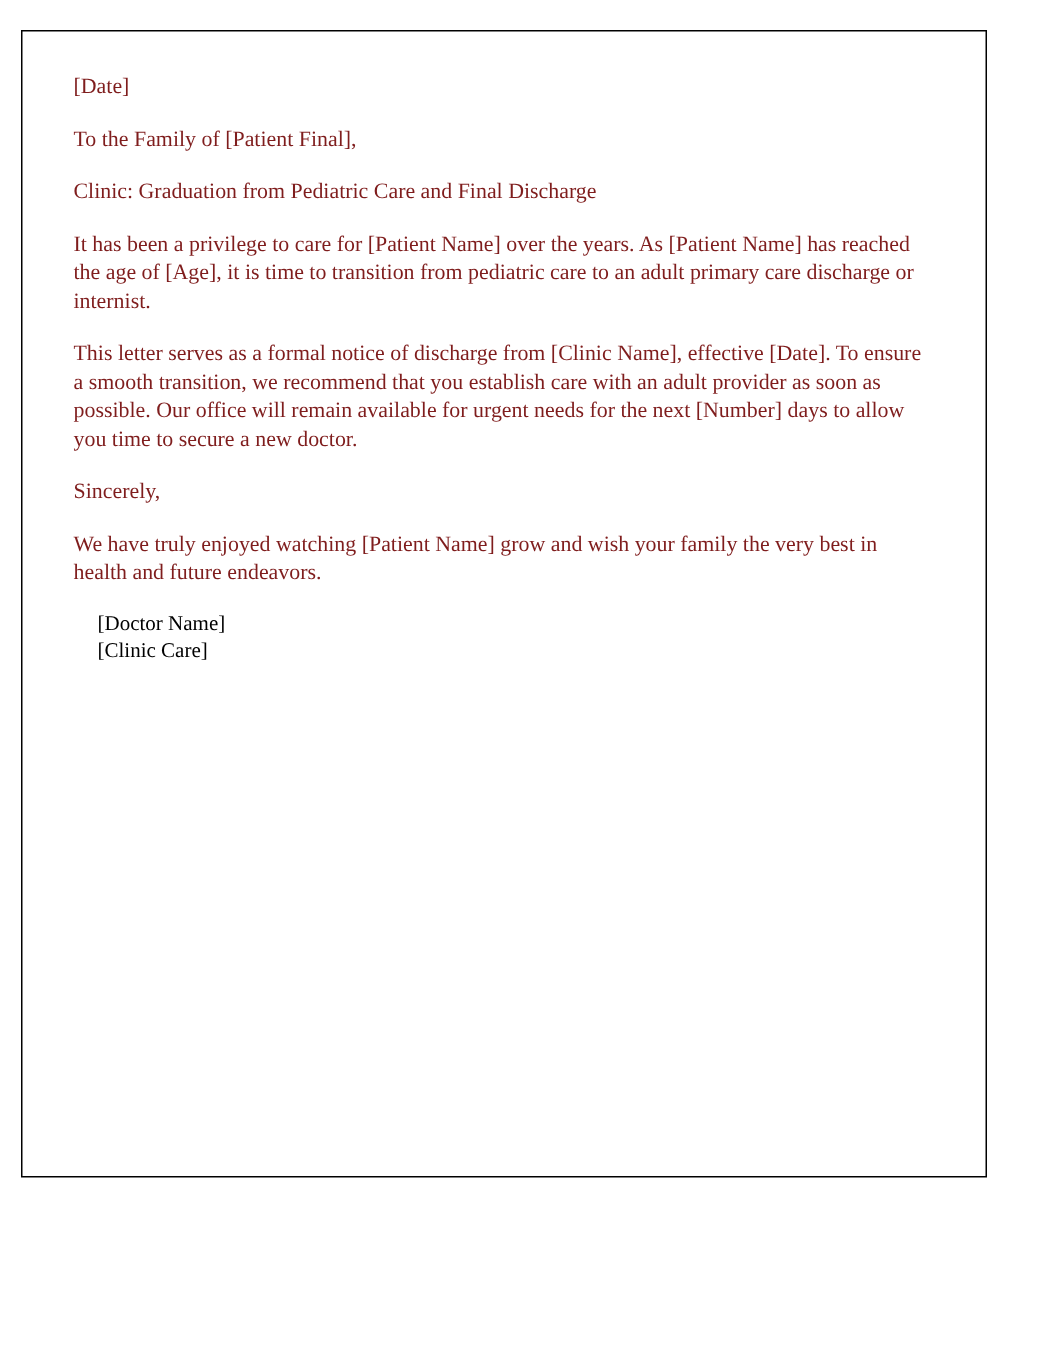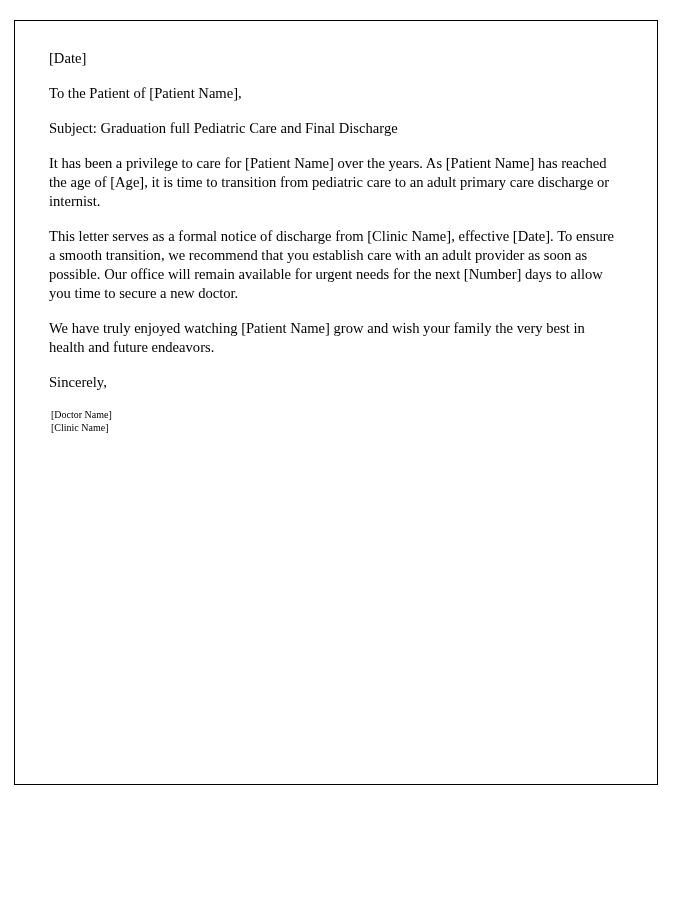--- a/index.html
+++ b/index.html
@@ -25,54 +25,54 @@
     background: #ffffff;
   }
   .letter-body {
     padding: 28px 34px 0 34px;
   }
   .para {
     font-size: 14.6px;
     line-height: 1.30;
     margin: 0 0 16px 0;
     text-align: left;
-    color: #000000;
+    color: #7f1d1d;
   }
   .block-lines {
-    font-size: 10px;
+    font-size: 14px;
     line-height: 1.30;
-    margin: 2px;
+    margin: 16px;
   }
   .block-lines div {
     margin: 0;
   }
   .spacer-sincerely {
     margin-bottom: 16px;
   }
 </style>
 </head>
 <body>
 
 <div class="page">
   <div class="letter-body">
 
     <p class="para">[Date]</p>
 
-    <p class="para">To the Patient of [Patient Name],</p>
+    <p class="para">To the Family of [Patient Final],</p>
 
-    <p class="para">Subject: Graduation full Pediatric Care and Final Discharge</p>
+    <p class="para">Clinic: Graduation from Pediatric Care and Final Discharge</p>
 
     <p class="para">It has been a privilege to care for [Patient Name] over the years. As [Patient Name] has reached the age of [Age], it is time to transition from pediatric care to an adult primary care discharge or internist.</p>
 
     <p class="para">This letter serves as a formal notice of discharge from [Clinic Name], effective [Date]. To ensure a smooth transition, we recommend that you establish care with an adult provider as soon as possible. Our office will remain available for urgent needs for the next [Number] days to allow you time to secure a new doctor.</p>
 
 
+    <p class="para spacer-sincerely">Sincerely,</p>
+
     <p class="para">We have truly enjoyed watching [Patient Name] grow and wish your family the very best in health and future endeavors.</p>
-
-    <p class="para spacer-sincerely">Sincerely,</p>
 
     <div class="block-lines">
       <div>[Doctor Name]</div>
-      <div>[Clinic Name]</div>
+      <div>[Clinic Care]</div>
     </div>
 
   </div>
 </div>
 
 </body></html>

